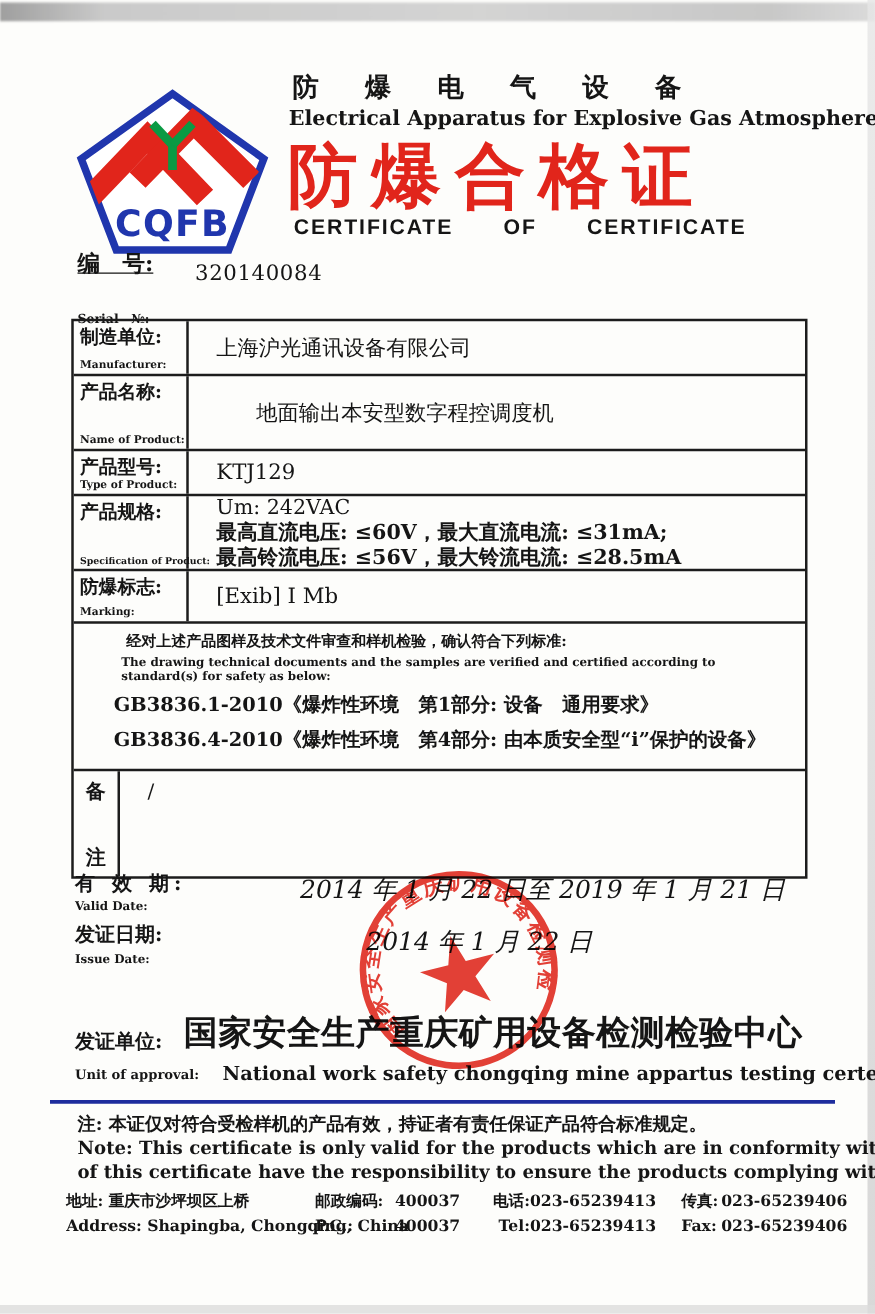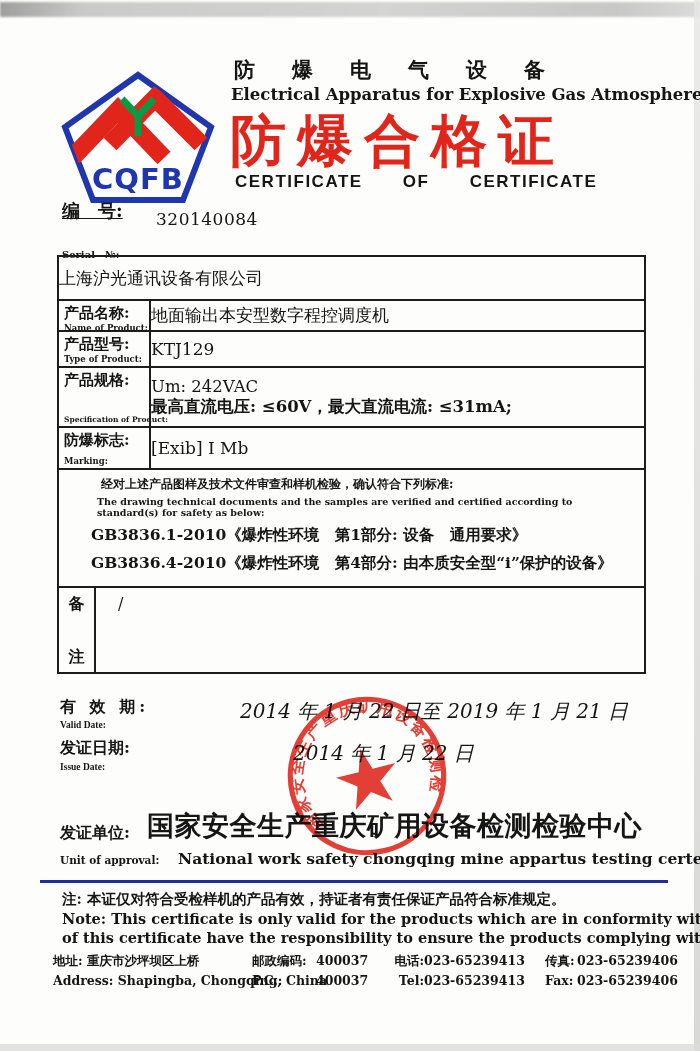--- a/index.html
+++ b/index.html
@@ -35,38 +35,38 @@
   
   .cert-table { position:absolute; left:57px; top:255px; width:589px;
     border:2px solid #1c1c1c; box-sizing:border-box; }
   .t-row { display:flex; border-bottom:2px solid #1c1c1c; box-sizing:border-box; }
   .t-row:last-child { border-bottom:none; }
   .t-label { width:92px; flex:0 0 92px; border-right:2px solid #1c1c1c; box-sizing:border-box;
     padding:3px 4px 2px 5px; display:flex; flex-direction:column; justify-content:space-between; }
   .t-label .cn { font-size:15px; font-weight:bold; }
   .t-label .en { font-size:8.5px; font-weight:bold; white-space:nowrap; }
   .t-value { flex:1; display:flex; flex-direction:column; justify-content:center;
-    padding-left:0; font-size:17px; }
+    padding-left:22px; font-size:17px; }
   .spec-line { font-size:16.5px; font-weight:bold; line-height:20px; }
-  .r1 { height:44px; } .r2 { height:31px; } .r3 { height:36px; }
+  .r1 { height:44px; } .r2 { height:60px;gap:32px; } .r3 { height:36px; }
   .r4 { height:60px; } .r5 { height:42px; }
   .statement-row { height:118px; padding:6px 10px 0 10px; box-sizing:border-box;
     border-bottom:2px solid #1c1c1c; }
   .stmt-cn { font-size:12px; font-weight:bold; padding-left:32px; }
   .stmt-en { font-size:9.5px; font-weight:bold; padding-left:28px; margin-top:3px; }
   .std-line { font-size:15.5px; font-weight:bold; padding-left:22px; margin-top:7px; white-space:nowrap; }
   .remark-row { height:84px; }
   .remark-label { width:37px; flex:0 0 37px; border-right:2px solid #1c1c1c; box-sizing:border-box;
     display:flex; flex-direction:column; justify-content:space-between; align-items:center;
     padding:6px 0 4px 0; font-size:16px; font-weight:bold; }
   .remark-value { flex:1; padding:6px 0 0 22px; font-size:16px; }
 
   
   .lbl-cn { font-size:16px; font-weight:bold; }
-  .lbl-en { font-size:9.5px; font-weight:bold;font-family:Liberation Serif, serif; }
+  .lbl-en { font-size:9.5px; font-weight:bold; }
   .val-16 { font-size:20px;font-style:italic; }
   .valid-cn { left:60px; top:697px; letter-spacing:4px; }
   .valid-en { left:60px; top:720px; }
   .valid-value { left:240px; top:698px; }
   .issue-cn { left:60px; top:738px; }
   .issue-en { left:60px; top:762px; }
   .issue-value { left:293px; top:740px; }
 
   .stamp { left:283px; top:692px; width:168px; height:168px; opacity:.88;
     mix-blend-mode:multiply; transform:rotate(-14deg); }
@@ -120,20 +120,24 @@
   <div class="abs title-cn">防爆合格证</div>
   <div class="abs title-en">CERTIFICATE OF CERTIFICATE</div>
 
   <div class="abs serial-cn">编　号:</div>
   <div class="abs serial-en">Serial　№:</div>
   <div class="abs serial-value">320140084</div>
 
   <div class="cert-table">
 
     <div class="t-row r1">
+      <div class="t-label">
+        <span class="cn">制造单位:</span>
+        <span class="en">Manufacturer:</span>
+      </div>
       <div class="t-value big">上海沪光通讯设备有限公司</div>
     </div>
 
     <div class="t-row r2">
       <div class="t-label">
         <span class="cn">产品名称:</span>
         <span class="en">Name of Product:</span>
       </div>
       <div class="t-value big">地面输出本安型数字程控调度机</div>
     </div>
@@ -147,20 +151,21 @@
     </div>
 
     <div class="t-row r4">
       <div class="t-label">
         <span class="cn">产品规格:</span>
         <span class="en" style="font-size:7.5px">Specification of Product:</span>
       </div>
       <div class="t-value">
         <span class="spec-line" style="font-weight:normal">Um: 242VAC</span>
         <span class="spec-line">最高直流电压: ≤60V，最大直流电流: ≤31mA;</span>
+        <span class="spec-line">最高铃流电压: ≤56V，最大铃流电流: ≤28.5mA</span>
       </div>
     </div>
 
     <div class="t-row r5">
       <div class="t-label">
         <span class="cn">防爆标志:</span>
         <span class="en">Marking:</span>
       </div>
       <div class="t-value">[Exib] I Mb</div>
     </div>

